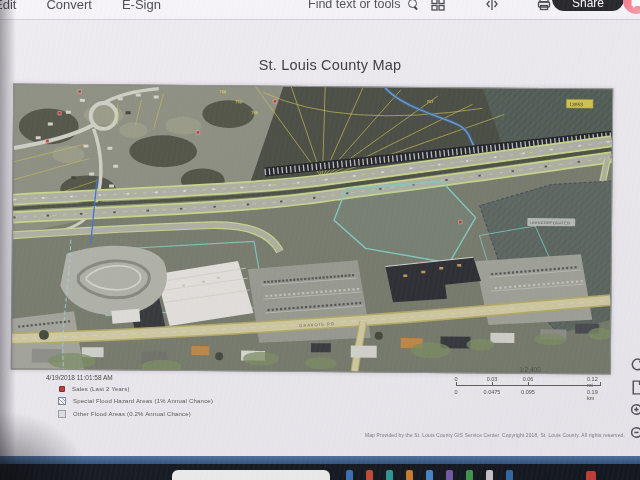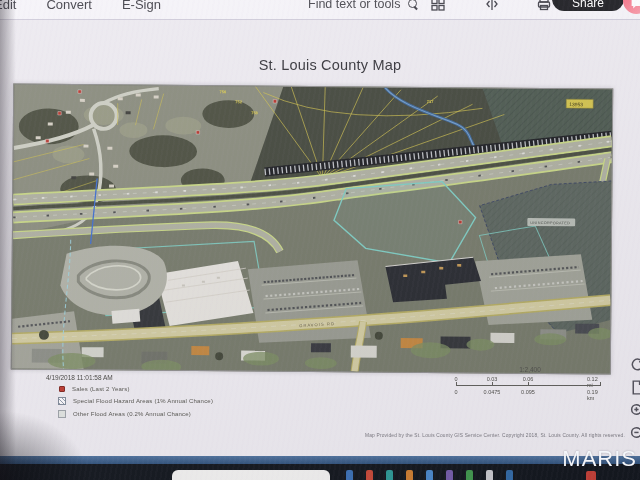--- a/index.html
+++ b/index.html
@@ -445,20 +445,19 @@
       <span class="tb-app" style="background:#e0862c;"></span>
       <span class="tb-app" style="background:#4a90d9;"></span>
       <span class="tb-app" style="background:#7a5fb5;"></span>
       <span class="tb-app" style="background:#3fa34d;"></span>
       <span class="tb-app" style="background:#d9dade;"></span>
       <span class="tb-app" style="background:#2f6fb0;"></span>
     </div>
     <span class="tb-adobe"></span>
   </div>
 
-  <div class="watermark">MARIS</div>
 
   <div class="ov-tint"></div>
   <div class="ov-moire"></div>
   <div class="ov-left"></div>
   <div class="ov-corner"></div>
 
 </div>
 
 </body></html>

